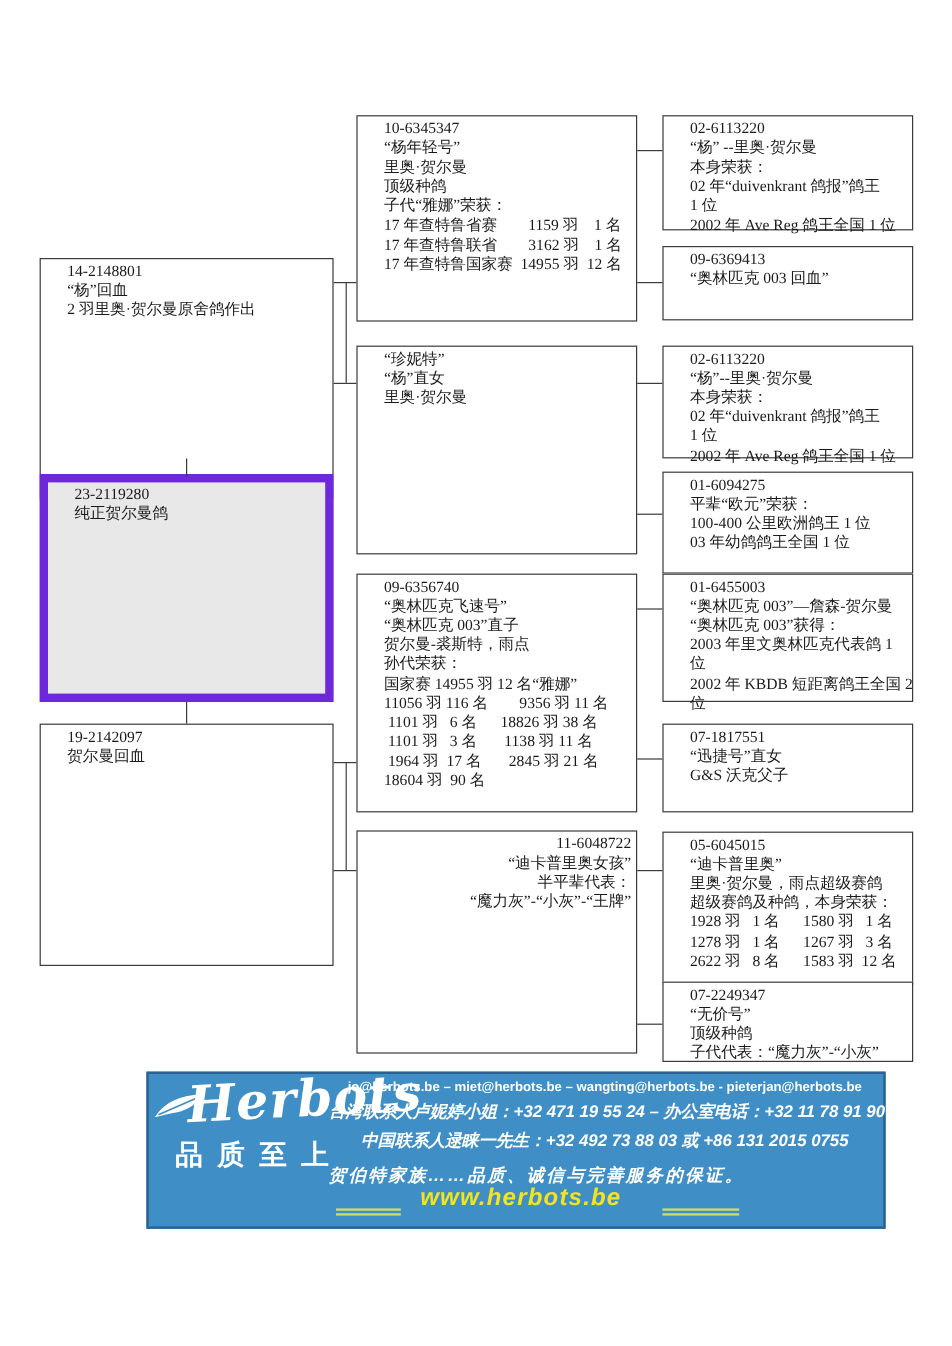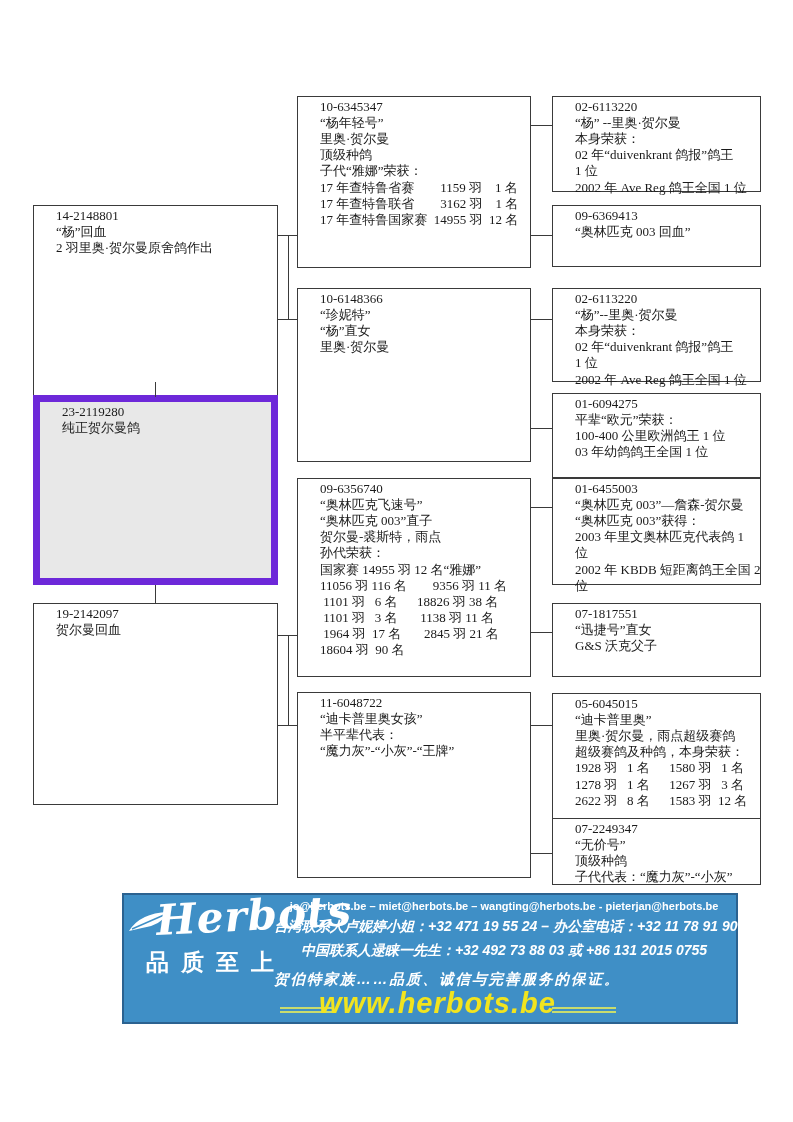--- a/index.html
+++ b/index.html
@@ -40,34 +40,34 @@
     font-weight:bold;
   }
   #banner .emails{font-size:11px;letter-spacing:0;}
   #banner .cline-txt{font-size:14px;font-style:italic;margin-top:6px;white-space:nowrap;}
   #banner .tagline{
     position:absolute;left:150px;right:10px;top:75px;
     font-size:14.5px;font-weight:bold;font-style:italic;letter-spacing:2px;white-space:nowrap;
   }
   #banner .website{
     position:absolute;left:195px;top:92px;width:230px;text-align:center;
-    font-size:29px;font-weight:bold;font-style:italic;color:#f2e41e;letter-spacing:1px;
+    font-size:20px;font-weight:bold;font-style:italic;color:#f2e41e;letter-spacing:1px;
   }
   #banner .dbl-rule{
     position:absolute;height:2px;border-top:2px solid #c8dc6e;border-bottom:2px solid #c8dc6e;
   }
   #banner .dbl-rule.left{left:156px;top:112px;width:54px;}
   #banner .dbl-rule.right{left:428px;top:112px;width:64px;}
 </style>
 </head>
 <body>
 
 <div id="page">
 
-  <div class="pbox" style="left:33px;top:205px;width:245px;height:201px;">
+  <div class="pbox" style="left:33px;top:215px;width:245px;height:201px;">
     <div class="ring">14-2148801</div>
     <div>
         <div class="bl">“杨”回血</div>
         <div class="bl">2 羽里奥·贺尔曼原舍鸽作出</div>
       </div>
   </div>
   <div class="pbox subject" style="left:33px;top:395px;width:245px;height:190px;">
     <div class="ring">23-2119280</div>
     <div>
         <div class="bl">纯正贺尔曼鸽</div>
@@ -86,21 +86,20 @@
         <div class="bl">“杨年轻号”</div>
         <div class="bl">里奥·贺尔曼</div>
         <div class="bl">顶级种鸽</div>
         <div class="bl">子代“雅娜”荣获：</div>
         <div class="bl">17 年查特鲁省赛        1159 羽    1 名</div>
         <div class="bl">17 年查特鲁联省        3162 羽    1 名</div>
         <div class="bl">17 年查特鲁国家赛  14955 羽  12 名</div>
       </div>
   </div>
   <div class="pbox" style="left:297px;top:288px;width:234px;height:174px;">
-    <div class="ring">10-6148366</div>
     <div>
         <div class="bl">“珍妮特”</div>
         <div class="bl">“杨”直女</div>
         <div class="bl">里奥·贺尔曼</div>
       </div>
   </div>
   <div class="pbox" style="left:297px;top:478px;width:234px;height:199px;">
     <div class="ring">09-6356740</div>
     <div>
         <div class="bl">“奥林匹克飞速号”</div>
@@ -108,21 +107,21 @@
         <div class="bl">贺尔曼-裘斯特，雨点</div>
         <div class="bl">孙代荣获：</div>
         <div class="bl">国家赛 14955 羽 12 名“雅娜”</div>
         <div class="bl">11056 羽 116 名        9356 羽 11 名</div>
         <div class="bl"> 1101 羽   6 名      18826 羽 38 名</div>
         <div class="bl"> 1101 羽   3 名       1138 羽 11 名</div>
         <div class="bl"> 1964 羽  17 名       2845 羽 21 名</div>
         <div class="bl">18604 羽  90 名</div>
       </div>
   </div>
-  <div class="pbox" style="left:297px;top:692px;width:234px;height:186px;">
+  <div class="pbox" style="left:297px;top:692px;width:234px;height:186px;text-align:right;">
     <div class="ring">11-6048722</div>
     <div>
         <div class="bl">“迪卡普里奥女孩”</div>
         <div class="bl">半平辈代表：</div>
         <div class="bl">“魔力灰”-“小灰”-“王牌”</div>
       </div>
   </div>
 
   <div class="pbox" style="left:552px;top:96px;width:209px;height:96px;">
     <div class="ring">02-6113220</div>

